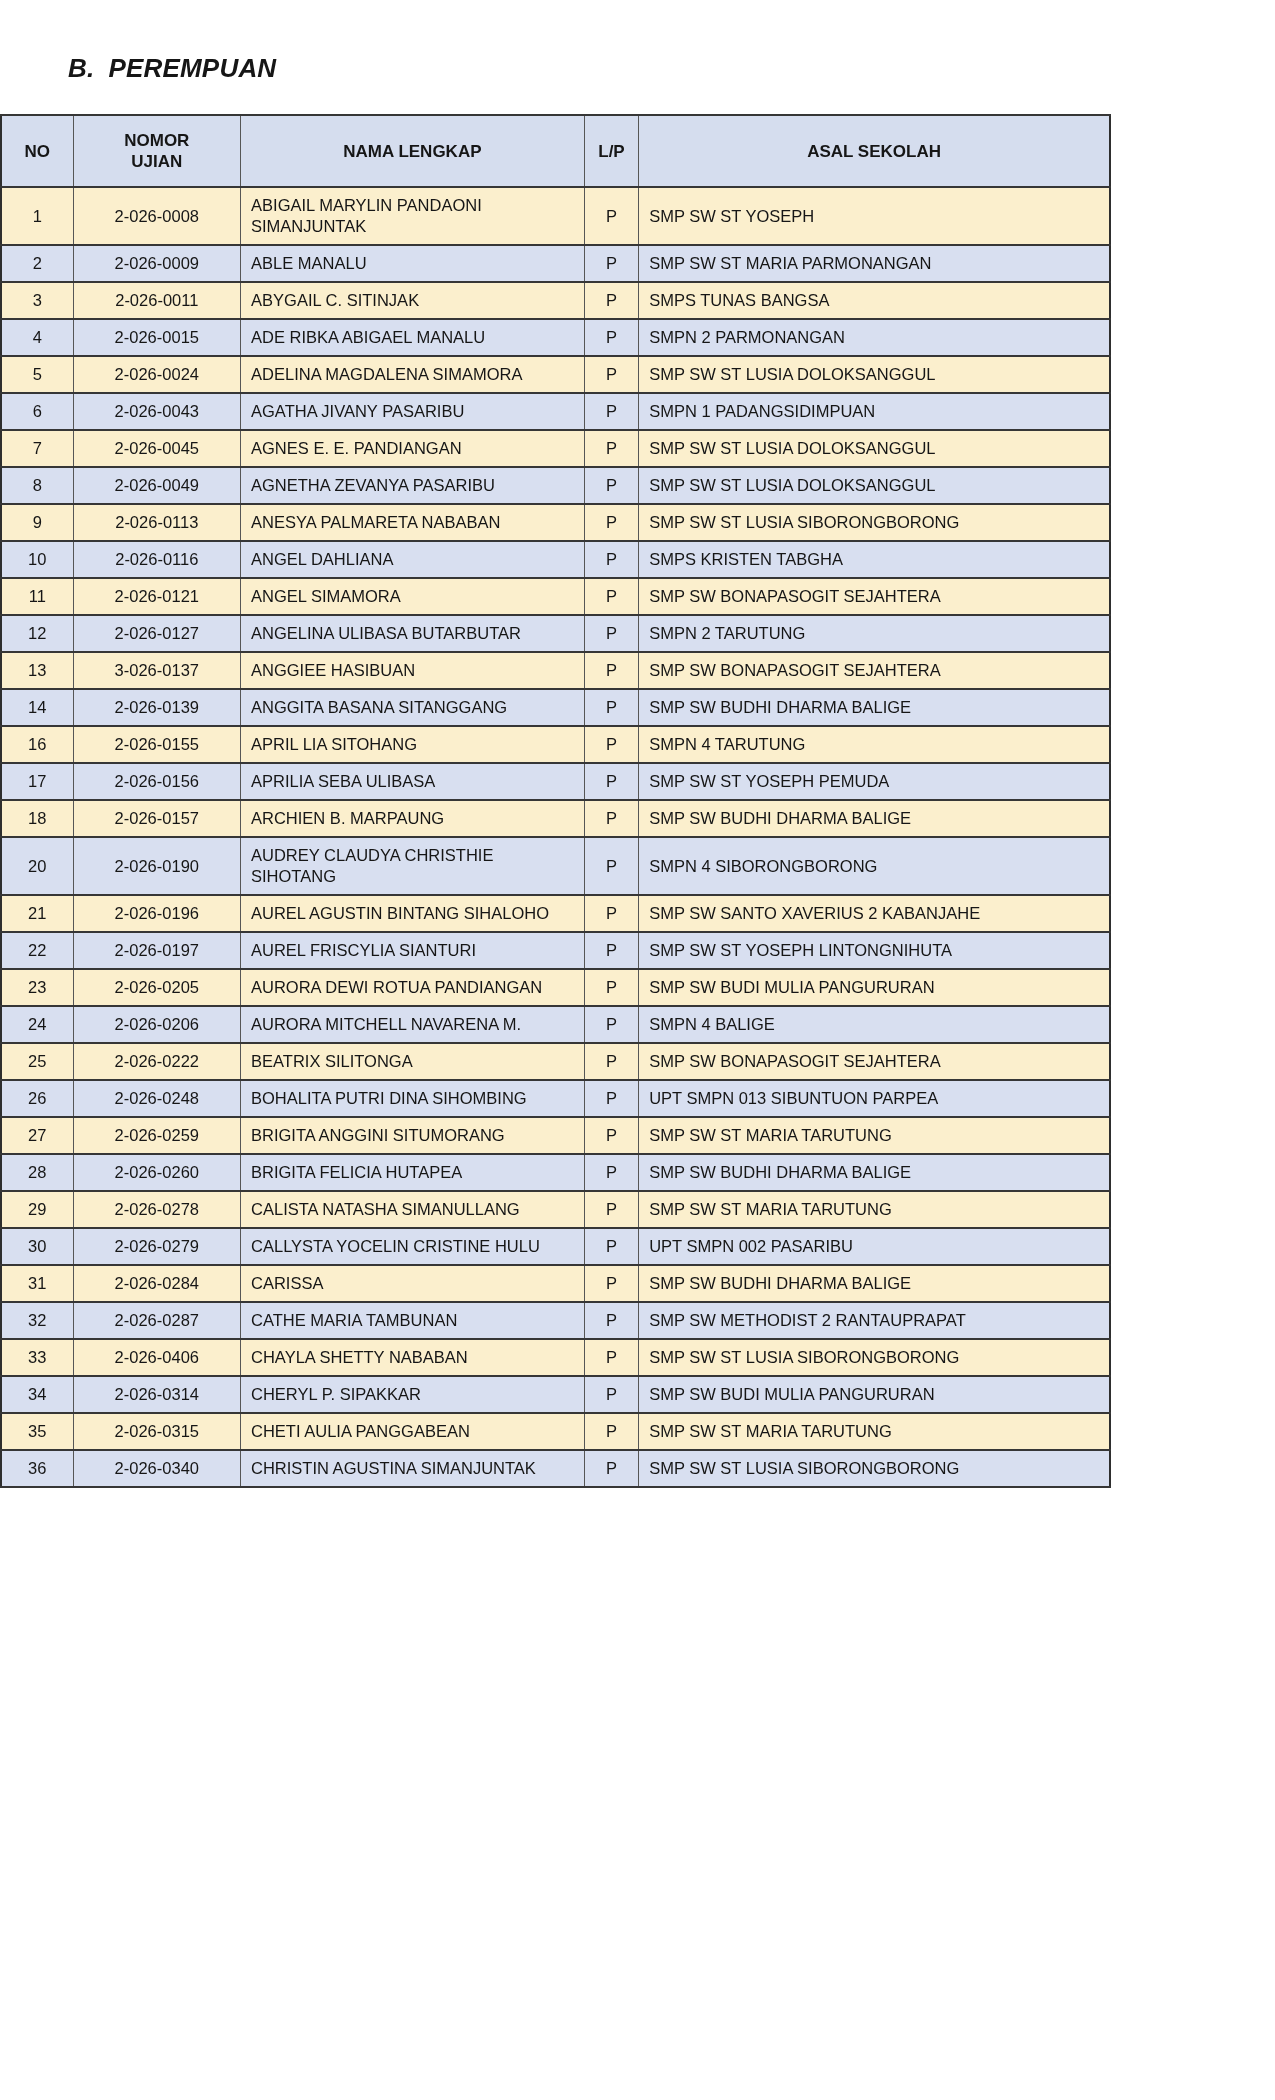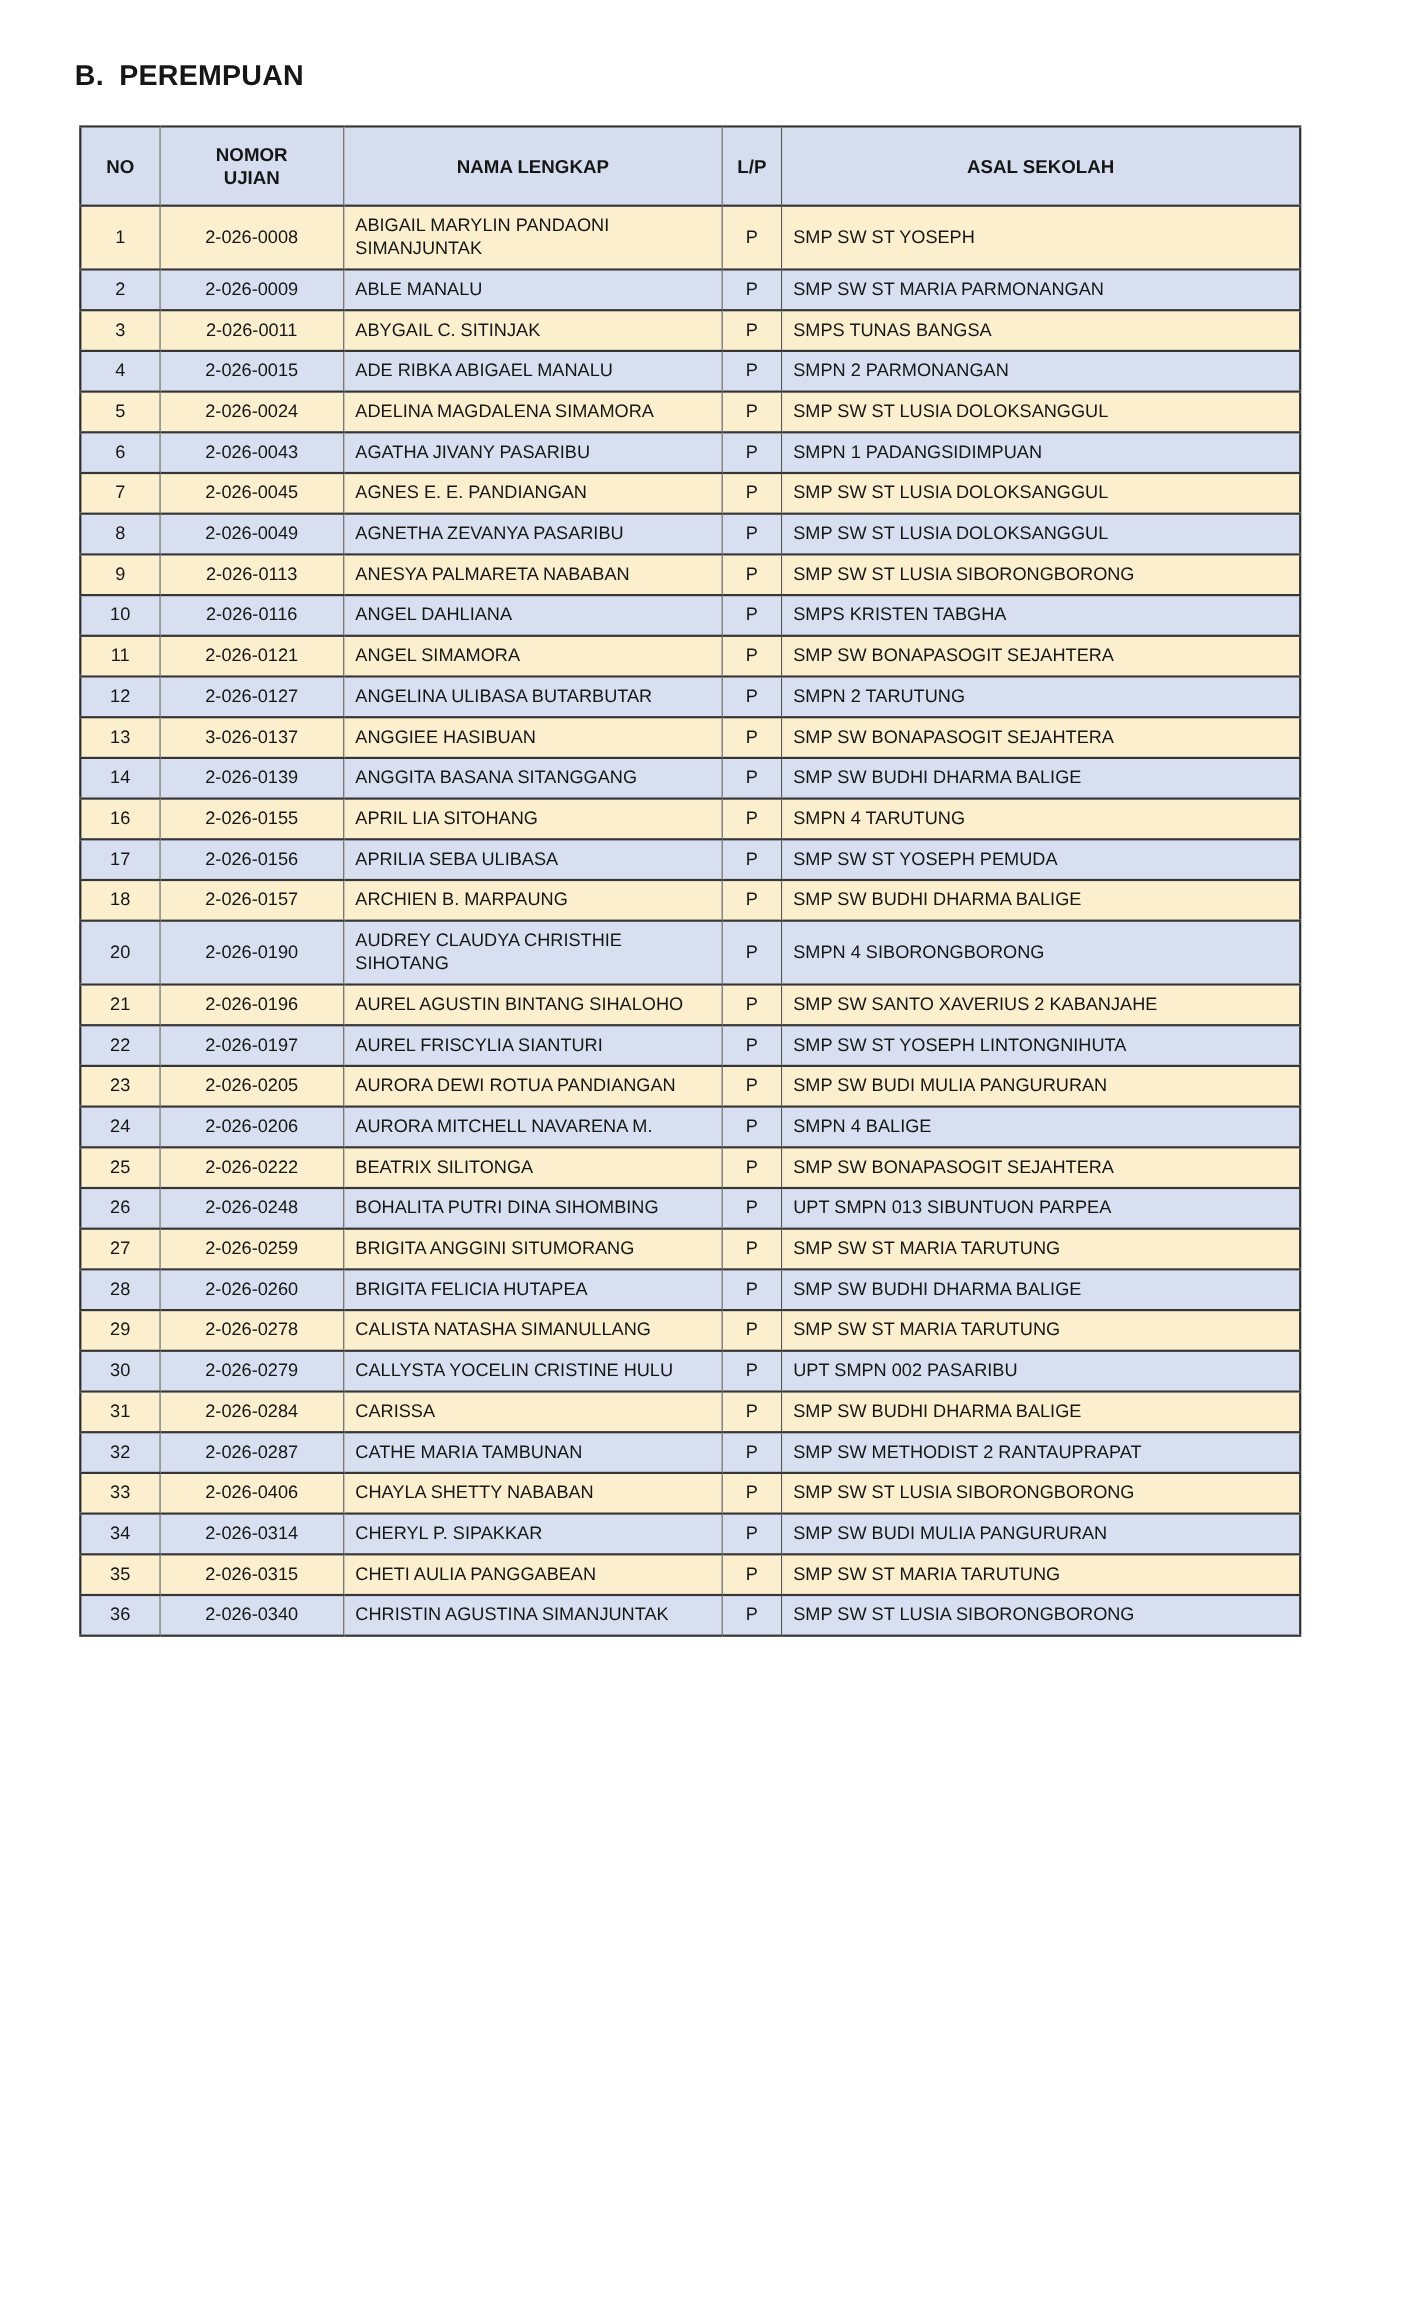--- a/index.html
+++ b/index.html
@@ -19,28 +19,28 @@
     padding-top: 52px;
     overflow: hidden;
   }
   .title {
     margin: 0 0 30px 68px;
     font-size: 26px;
     font-weight: bold;
     line-height: 32px;
     letter-spacing: 0.2px;
     white-space: nowrap;
+    font-style: italic;
   }
   .title .prefix { margin-right: 14px; }
 
   table.roster {
     border-collapse: collapse;
     table-layout: fixed;
     width: 1111px;
-    margin-left: 72px;
     border: 2px solid var(--outer, #2e2e2e);
     font-size: 16.5px;
   }
   th, td {
     border-left: 1.5px solid var(--grid, #565656);
     border-right: 1.5px solid var(--grid, #565656);
     border-top: 2px solid var(--hgrid, #363636);
     border-bottom: 2px solid var(--hgrid, #363636);
     padding: 7px 8px;
     line-height: 21px;

